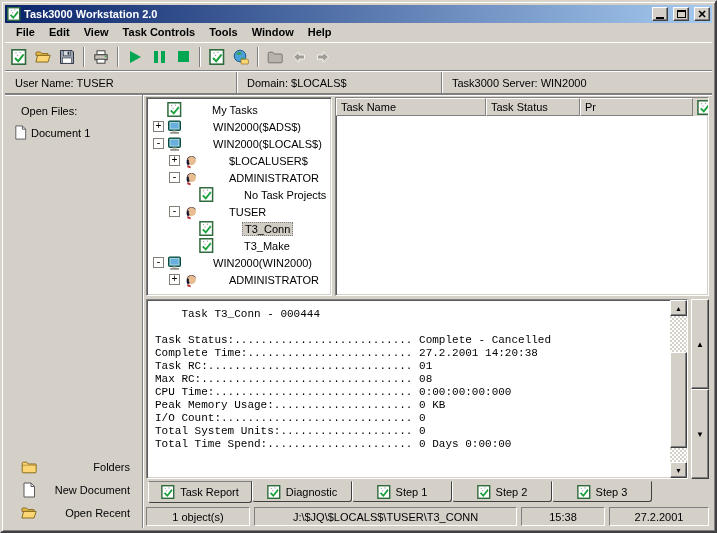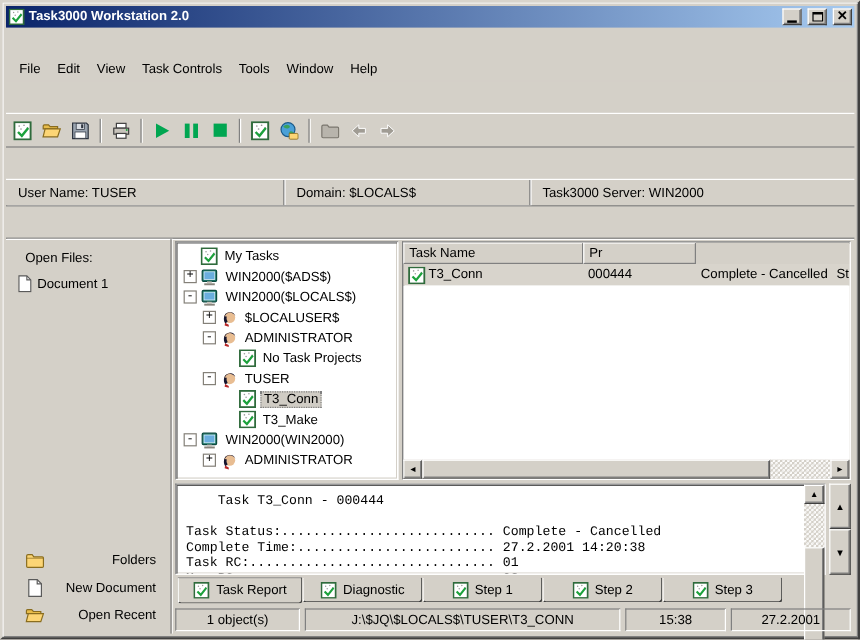--- a/index.html
+++ b/index.html
@@ -6,42 +6,42 @@
   html,body { width:717px; height:533px; }
   body {
     font-family:"Liberation Sans", sans-serif;
     font-size:11px; color:#000; background:#d4d0c8;
     -webkit-font-smoothing:none;
   }
   #window {
     width:717px; height:533px; background:#d4d0c8;
     border:2px solid; border-color:#d8d4cc #404040 #404040 #d8d4cc;
     box-shadow: inset 1px 1px 0 #ffffff, inset -1px -1px 0 #808080;
-    padding:3px; display:flex; flex-direction:column;gap:26px;
+    padding:3px; display:flex; flex-direction:column;
   }
   
   .titlebar {
     height:18px; flex:0 0 18px; display:flex; align-items:center; gap:3px;
     background:linear-gradient(to right,#0a246a,#a6caf0);
     padding:1px 2px; color:#fff; font-weight:bold;
   }
   .titlebar .ttl { flex:1; white-space:nowrap; }
   .winbtn {
     width:16px; height:14px; background:#d4d0c8; display:inline-flex;
     align-items:center; justify-content:center;
     border:1px solid; border-color:#fff #404040 #404040 #fff;
     box-shadow: inset -1px -1px 0 #808080;
     font-size:9px; color:#000; font-weight:bold; margin-left:2px;
   }
   .glyph-min { width:8px; height:2px; background:#000; margin-top:7px; }
   .glyph-max { width:9px; height:8px; border:1px solid #000; border-top-width:2px; }
   .glyph-close { font-size:11px; line-height:10px; font-family:"Liberation Sans",sans-serif; }
   
   .menubar { height:19px; flex:0 0 19px; display:flex; align-items:center; padding-left:4px; border-bottom:1px solid #d4d0c8; }
-  .menu-item { padding:2px 7px; }
+  .menu-item { padding:2px 7px;font-weight:bold; }
   
   .toolbar { height:29px; flex:0 0 29px; display:flex; align-items:center; padding:2px 2px;
     border-top:1px solid #fff; border-bottom:1px solid #808080; }
   .tbtn { width:24px; height:23px; display:inline-flex; align-items:center; justify-content:center; }
   .tsep { width:2px; height:20px; margin:0 4px;
     border-left:1px solid #808080; border-right:1px solid #fff; }
   .ic16 { width:16px; height:16px; }
   .play-shape { width:0; height:0; border-left:11px solid #00a651; border-top:6px solid transparent; border-bottom:6px solid transparent; }
   .pause-shape { display:flex; gap:3px; }
   .pause-shape i { width:4px; height:12px; background:#00a651; }
@@ -68,24 +68,24 @@
   .rightcol { flex:1; display:flex; flex-direction:column; min-width:0; }
   .toprow { flex:0 0 203px; display:flex; padding:2px 3px 2px 3px; gap:3px; }
   .sunken { border:1px solid; border-color:#808080 #fff #fff #808080;
     box-shadow: inset 1px 1px 0 #5a5a5a, inset -1px -1px 0 #d4d0c8; }
   .treepanel { width:186px; flex:0 0 186px; background:#fff; overflow:hidden; padding:3px 0 0 2px; }
   .tree-row { display:flex; align-items:center; height:17px; gap:3px; white-space:nowrap; }
   .expander { width:11px; height:11px; flex:0 0 11px; background:#fff; border:1px solid #848078;
     display:inline-flex; align-items:center; justify-content:center;
     font-size:10px; line-height:9px; font-family:"Liberation Mono",monospace; }
   .expander.none { visibility:hidden; }
-  .tlabel { padding:0 2px; }
+  .tlabel { padding:0 2px;margin-left:25px; }
   .tlabel.selected { background:#d0ccc4; border:1px dotted #808080; }
   
-  .tablepanel { flex:1; background:#fff; display:flex; flex-direction:column; min-width:0; overflow:hidden; }
+  .tablepanel { flex:1; background:#fff; display:flex; flex-direction:row; min-width:0; overflow:hidden; }
   .thead { display:flex; height:18px; flex:0 0 18px; background:#d4d0c8; }
   .th { display:flex; align-items:center; padding-left:4px;
     border:1px solid; border-color:#fff #808080 #808080 #fff; }
   .th:nth-child(1){ width:150px; flex:0 0 150px; }
   .th:nth-child(2){ width:94px; flex:0 0 94px; }
   .th:nth-child(3){ width:113px; flex:0 0 113px; }
   .th:nth-child(4){ flex:1; }
   .trow { display:flex; height:18px; align-items:center; background:#d8d4cc; }
   .td { padding-left:4px; display:flex; align-items:center; gap:2px; overflow:hidden; white-space:nowrap; }
   .td:nth-child(1){ width:150px; flex:0 0 150px; }
@@ -418,20 +418,21 @@
             <svg class="ic" width="16" height="16">
                 <use xlink:href="#i-user" href="#i-user"></use>
               </svg>
             <span class="tlabel">ADMINISTRATOR</span>
           </div>
         </div>
 
         <div class="tablepanel sunken">
           <div class="thead">
             <div class="th">Task Name</div>
+            <div class="th">Task Status</div>
             <div class="th">Pr</div>
           </div>
           <div class="trow">
             <div class="td">
               <svg class="ic" width="15" height="15">
                   <use xlink:href="#i-task" href="#i-task"></use>
                 </svg>
               <span>T3_Conn</span>
             </div>
             <div class="td">000444</div>

